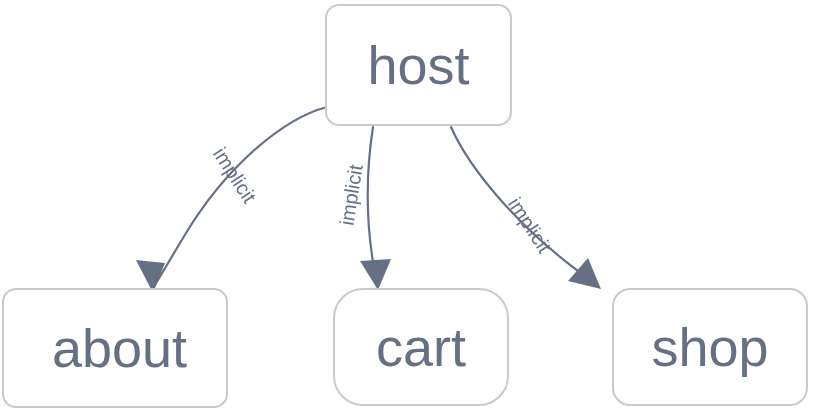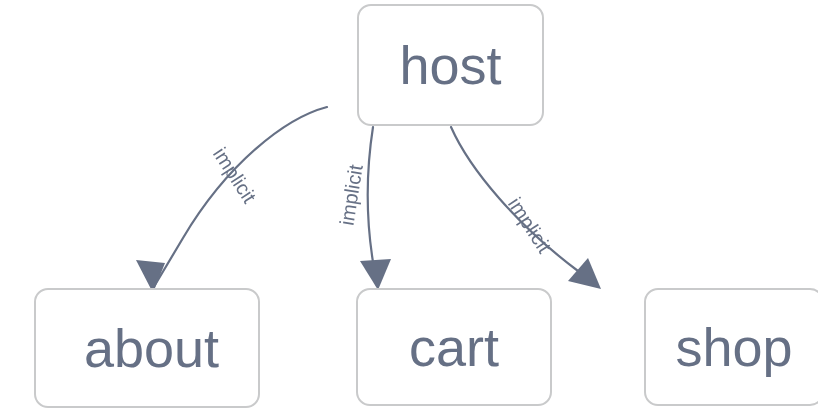--- a/index.html
+++ b/index.html
@@ -25,21 +25,20 @@
   .node-box {
     position: absolute;
     box-sizing: border-box;
     background: #ffffff;
     border: 2px solid #c9cacb;
     border-radius: 14px;
     display: flex;
     align-items: center;
     justify-content: center;
     z-index: 3;
-    margin-left: 32px;
   }
   .node-label {
     color: #667085;
     font-family: "Liberation Sans", sans-serif;
     font-size: 54px;
     font-weight: 400;
     line-height: 1;
     letter-spacing: 0px;
     white-space: nowrap;
     user-select: none;
@@ -90,21 +89,21 @@
   </svg>
 
   <div class="node-box" style="left:325px; top:4px; width:187px; height:122px;">
     <span class="node-label">host</span>
   </div>
 
   <div class="node-box" style="left:2px; top:288px; width:226px; height:120px;padding-left:9px;">
     <span class="node-label">about</span>
   </div>
 
-  <div class="node-box" style="left:324px; top:288px; width:196px; height:118px;">
+  <div class="node-box" style="left:333px; top:288px; width:176px; height:118px;border-radius:30px;">
     <span class="node-label">cart</span>
   </div>
 
-  <div class="node-box" style="left:612px; top:288px; width:180px; height:118px;">
+  <div class="node-box" style="left:612px; top:288px; width:196px; height:118px;border-radius:18px;">
     <span class="node-label">shop</span>
   </div>
 
 </div>
 
 </body></html>

